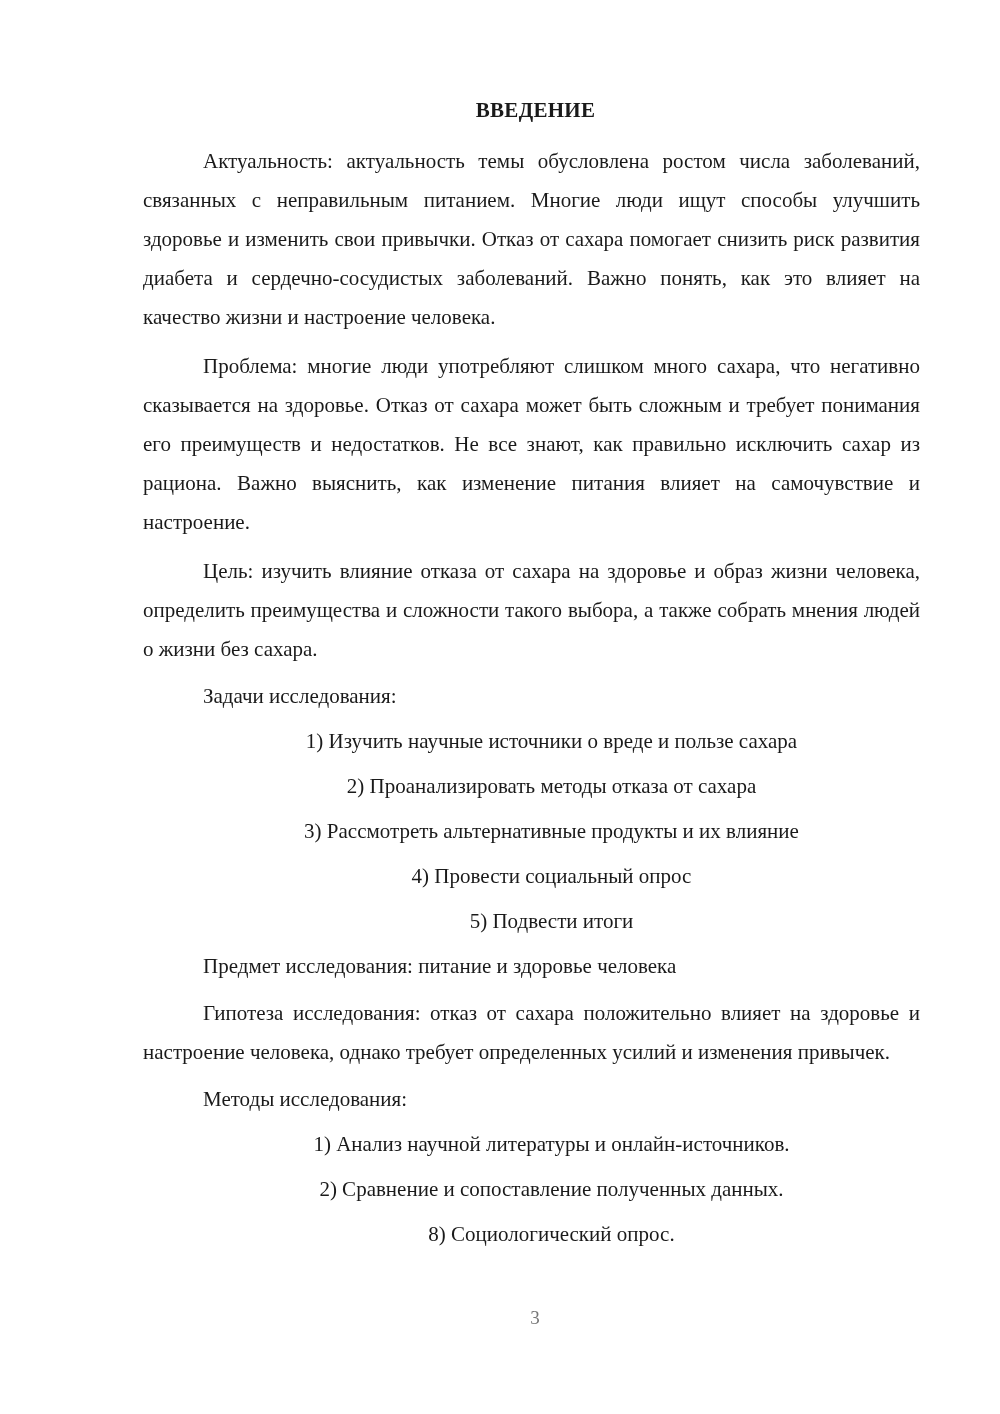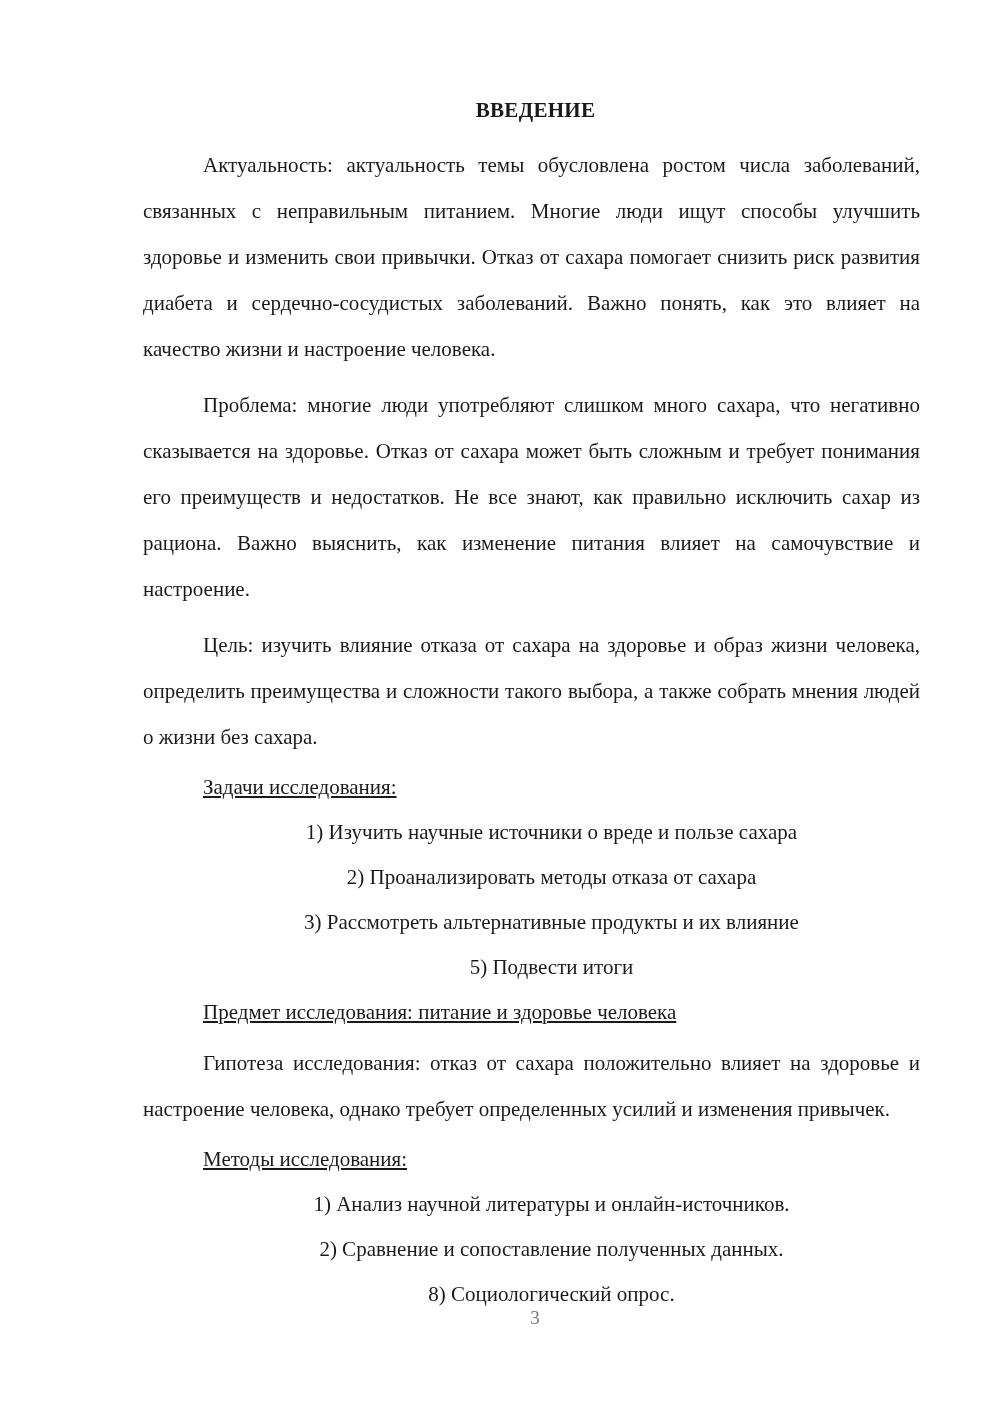--- a/index.html
+++ b/index.html
@@ -13,24 +13,24 @@
   .content {
     position: absolute; left: 143px; top: 93px; width: 785px;
   }
   .title {
     text-align: center; font-weight: bold; font-size: 21px;
     line-height: 35px; height: 35px; margin: 0 0 14px 0;
     letter-spacing: 0.3px;
   }
   .para {
     margin: 0 8px 10px 0; text-align: justify; text-indent: 60px;
-    line-height: 46px; font-size: 21px;
+    line-height: 39px; font-size: 21px;
   }
   .plain {
-    margin: 0 0 10px 0; text-indent: 60px; line-height: 35px; text-decoration: underline;
+    margin: 0 0 10px 0; text-indent: 60px; line-height: 35px;
   }
   .item {
     margin: 0 0 10px 0; padding-left: 32px; line-height: 35px; text-align: center;
   }
   .page-number {
     position: absolute; left: 0; width: 1070px; top: 1303px;
     text-align: center; font-size: 19px; color: #777777; line-height: 30px;
   }
 </style>
 </head>
@@ -42,20 +42,21 @@
 
     <p class="para">Актуальность: актуальность темы обусловлена ростом числа заболеваний, связанных с неправильным питанием. Многие люди ищут способы улучшить здоровье и изменить свои привычки. Отказ от сахара помогает снизить риск развития диабета и сердечно-сосудистых заболеваний. Важно понять, как это влияет на качество жизни и настроение человека.</p>
     <p class="para">Проблема: многие люди употребляют слишком много сахара, что негативно сказывается на здоровье. Отказ от сахара может быть сложным и требует понимания его преимуществ и недостатков. Не все знают, как правильно исключить сахар из рациона. Важно выяснить, как изменение питания влияет на самочувствие и настроение.</p>
     <p class="para">Цель: изучить влияние отказа от сахара на здоровье и образ жизни человека, определить преимущества и сложности такого выбора, а также собрать мнения людей о жизни без сахара.</p>
 
     <p class="plain">Задачи исследования:</p>
     <div>
       <p class="item">1) Изучить научные источники о вреде и пользе сахара</p>
       <p class="item">2) Проанализировать методы отказа от сахара</p>
       <p class="item">3) Рассмотреть альтернативные продукты и их влияние</p>
+      <p class="item">4) Провести социальный опрос</p>
       <p class="item">5) Подвести итоги</p>
     </div>
 
     <p class="plain">Предмет исследования: питание и здоровье человека</p>
     <p class="para">Гипотеза исследования: отказ от сахара положительно влияет на здоровье и настроение человека, однако требует определенных усилий и изменения привычек.</p>
 
     <p class="plain">Методы исследования:</p>
     <div>
       <p class="item">1) Анализ научной литературы и онлайн-источников.</p>
       <p class="item">2) Сравнение и сопоставление полученных данных.</p>

